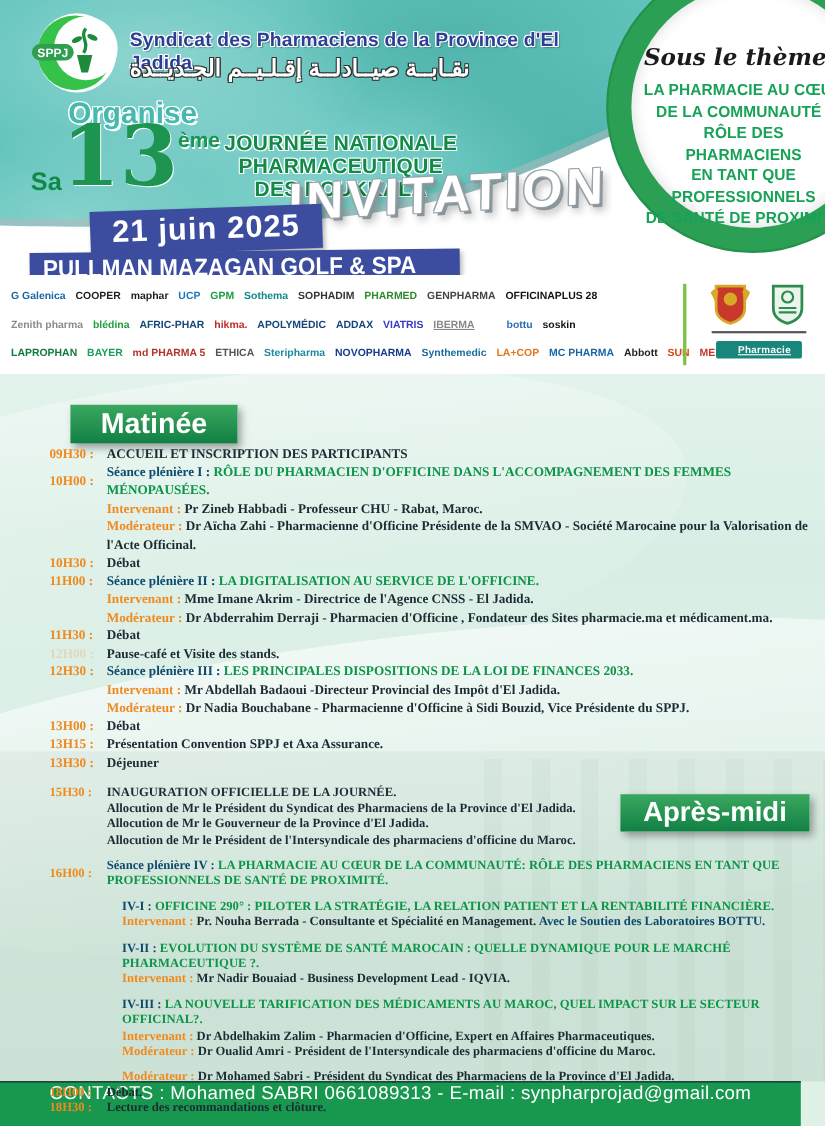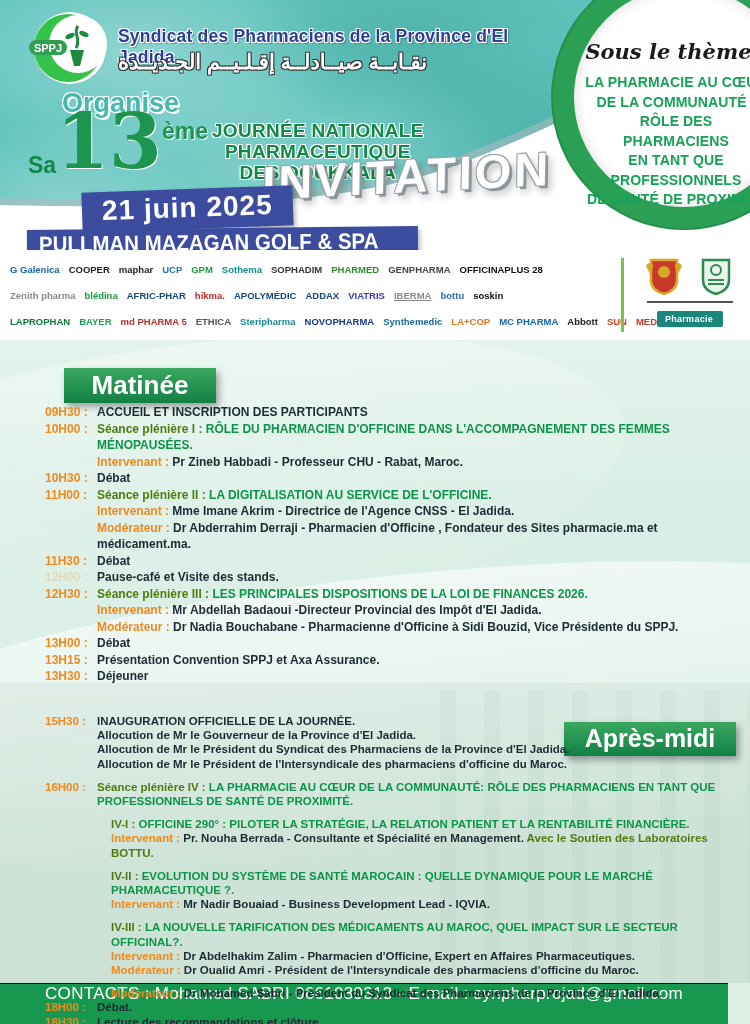--- a/index.html
+++ b/index.html
@@ -38,21 +38,21 @@
     position:absolute; left:62px; top:88px;
     font-size:27px; font-weight:bold; color:#45b9ae;
     text-shadow:-1px -1px 0 #fff, 1px -1px 0 #fff, -1px 1px 0 #fff, 2px 2px 0 #fff;
   }
   .edition { position:absolute; left:28px; top:104px; display:flex; align-items:flex-start; }
   .edition .sa { font-size:23px; font-weight:bold; color:#118a47; margin-top:48px; }
   .edition .num {
     font-family:"DejaVu Serif", serif; font-size:76px; font-weight:bold; color:#1d9450;
     line-height:76px; text-shadow:1px 1px 0 #fff;
   }
-  .edition .sup { font-size:23px; font-weight:bold; color:#1d9450; margin-top:14px; margin-right:4px;
+  .edition .sup { font-size:19px; font-weight:bold; color:#1d9450; margin-top:14px; margin-right:4px;
     text-shadow:1px 1px 0 #fff;}
   .event-lines { text-align:center; margin-top:16px; }
   .event-lines div {
     font-size:19px; font-weight:bold; color:#118a47; line-height:21px; letter-spacing:.3px;
     text-shadow:-1px -1px 0 #fff, 1px -1px 0 #fff, -1px 1px 0 #fff, 1px 1px 0 #fff;
   }
   .invitation {
     position:absolute; left:262px; top:148px; width:300px;
     font-size:47px; font-weight:900; color:#fff; letter-spacing:3px;
     transform:rotate(-3deg) skewX(-4deg);
@@ -91,21 +91,21 @@
   .logo-strip { position:absolute; left:0; top:250px; width:750px; height:90px; background:#fff; }
   .logo-rows { position:absolute; left:10px; top:6px; width:600px; }
   .logo-row { display:flex; align-items:center; justify-content:flex-start; gap:9px; height:26px; flex-wrap:nowrap; }
   .logo-item { font-size:9.5px; font-weight:bold; white-space:nowrap; letter-spacing:0; }
   .logo-divider { position:absolute; left:621px; top:8px; width:3px; height:74px; background:#7cc244; }
   .logo-right { position:absolute; left:636px; top:6px; width:108px; text-align:center; }
   .emblems { display:flex; justify-content:center; gap:10px; }
   .emblem-line { width:86px; height:2px; background:#555; margin:5px auto 5px auto; }
   .pharma-badge {
     display:inline-block; background:#18867a; color:#fff; font-size:9px; font-weight:bold;
-    padding:3px 10px 3px 8px; border-radius:2px; letter-spacing:.3px;
+    padding:3px 10px 3px 20px; border-radius:2px; letter-spacing:.3px;text-decoration:underline;
   }
 
   
   .body-bg {
     position:absolute; left:0; top:340px; width:750px; height:643px;
     background:linear-gradient(180deg,#e3f3ec 0%, #d8eee4 25%, #dbefe6 50%, #d3e8dc 75%, #cfe4d8 100%);
   }
   .body-lower {
     position:absolute; left:0; top:683px; width:750px; height:300px;
     background:linear-gradient(180deg, rgba(160,185,170,.14), rgba(160,185,170,.05));
@@ -129,32 +129,32 @@
     position:absolute; color:#fff; font-weight:bold; text-align:center;
     background:linear-gradient(180deg,#3aa85f,#128044);
     box-shadow:3px 4px 7px rgba(0,0,0,.35);
   }
   .badge-matinee { left:64px; top:368px; width:152px; height:35px; font-size:26px; line-height:34px; }
   .badge-apres  { left:564px; top:722px; width:172px; height:34px; font-size:25px; line-height:33px; }
 
   .sched { position:absolute; left:45px; z-index:3; }
   .sched-matinee { top:404px; width:690px; }
   .sched-apres  { top:714px; width:680px; }
-  .sched-line { display:flex; align-items:flex-start; }
+  .sched-line { display:flex; align-items:center;font-family:Liberation Serif, serif; }
   .sched-matinee .sched-line { font-size:12px; line-height:16.5px; }
   .sched-apres  .sched-line { font-size:11.5px; line-height:14.2px; }
   .sched-line.gap { margin-top:9px; }
   .sched-line .time { flex:0 0 52px; font-weight:bold; color:#ee8a1f; white-space:nowrap; }
   .sched-line .time.ghost { color:rgba(238,138,31,.22); }
   .sched-line.ind1 { padding-left:52px; }
   .sched-line.ind2 { padding-left:66px; }
   .content { flex:1; }
   .content span { font-weight:bold; }
   .s-dark { color:#1c2b33; }
-  .s-red { color:#4d7c0f; }
+  .s-red { color:#0c4a6e; }
   .s-green { color:#0c9448; }
   .s-orange { color:#ee8a1f; }
 
   
   .footer {
     position:absolute; left:0; top:983px; width:728px; height:41px;
     background:#18984f; border-top:1px solid #0f172a;
     display:flex; justify-content:center;
   }
   .footer span { color:#fff; font-size:17px; letter-spacing:.3px; }
@@ -236,21 +236,21 @@
         </div>
         <div class="logo-row">
           <span class="logo-item" style="color: rgb(138, 138, 138);">Zenith pharma</span>
           <span class="logo-item" style="color: rgb(26, 158, 63);">blédina</span>
           <span class="logo-item" style="color: rgb(22, 70, 122);">AFRIC-PHAR</span>
           <span class="logo-item" style="color: rgb(192, 42, 42);">hikma.</span>
           <span class="logo-item" style="color: rgb(22, 70, 122); text-align: right;">APOLYMÉDIC</span>
           <span class="logo-item" style="color: rgb(22, 70, 122);">ADDAX</span>
           <span class="logo-item" style="color: rgb(58, 58, 191);">VIATRIS</span>
           <span class="logo-item" style="color: rgb(136, 136, 136); text-decoration: underline;">IBERMA</span>
-          <span class="logo-item" style="color: rgb(42, 111, 181);">bottu</span>
+          <span class="logo-item" style="color: rgb(42, 111, 181); margin-left: 20px;">bottu</span>
           <span class="logo-item" style="color: rgb(17, 17, 17);">soskin</span>
         </div>
         <div class="logo-row">
           <span class="logo-item" style="color: rgb(14, 122, 58);">LAPROPHAN</span>
           <span class="logo-item" style="color: rgb(24, 160, 90);">BAYER</span>
           <span class="logo-item" style="color: rgb(179, 51, 42);">md PHARMA 5</span>
           <span class="logo-item" style="color: rgb(85, 85, 85);">ETHICA</span>
           <span class="logo-item" style="color: rgb(26, 138, 160);">Steripharma</span>
           <span class="logo-item" style="color: rgb(20, 58, 138);">NOVOPHARMA</span>
           <span class="logo-item" style="color: rgb(26, 106, 154);">Synthemedic</span>
@@ -294,20 +294,23 @@
         <span class="time">09H30 :</span>
         <span class="content"><span class="s-dark">ACCUEIL ET INSCRIPTION DES PARTICIPANTS</span></span>
       </div>
       <div class="sched-line ind0">
         <span class="time">10H00 :</span>
         <span class="content"><span class="s-red">Séance plénière I : </span><span class="s-green">RÔLE DU PHARMACIEN D'OFFICINE DANS L'ACCOMPAGNEMENT DES FEMMES MÉNOPAUSÉES.</span></span>
       </div>
       <div class="sched-line ind1">
         <span class="content"><span class="s-orange">Intervenant : </span><span class="s-dark">Pr Zineb Habbadi - Professeur CHU - Rabat, Maroc.</span></span>
       </div>
+      <div class="sched-line ind1">
+        <span class="content"><span class="s-orange">Modérateur : </span><span class="s-dark">Dr Aïcha Zahi - Pharmacienne d'Officine Présidente de la SMVAO - Société Marocaine pour la Valorisation de l'Acte Officinal.</span></span>
+      </div>
       <div class="sched-line ind0">
         <span class="time">10H30 :</span>
         <span class="content"><span class="s-dark">Débat</span></span>
       </div>
       <div class="sched-line ind0">
         <span class="time">11H00 :</span>
         <span class="content"><span class="s-red">Séance plénière II : </span><span class="s-green">LA DIGITALISATION AU SERVICE DE L'OFFICINE.</span></span>
       </div>
       <div class="sched-line ind1">
         <span class="content"><span class="s-orange">Intervenant : </span><span class="s-dark">Mme Imane Akrim - Directrice de l'Agence CNSS - El Jadida.</span></span>
@@ -318,21 +321,21 @@
       <div class="sched-line ind0">
         <span class="time">11H30 :</span>
         <span class="content"><span class="s-dark">Débat</span></span>
       </div>
       <div class="sched-line ind0">
         <span class="time ghost">12H00 :</span>
         <span class="content"><span class="s-dark">Pause-café et Visite des stands.</span></span>
       </div>
       <div class="sched-line ind0">
         <span class="time">12H30 :</span>
-        <span class="content"><span class="s-red">Séance plénière III : </span><span class="s-green">LES PRINCIPALES DISPOSITIONS DE LA LOI DE FINANCES 2026.</span></span>
+        <span class="content"><span class="s-red">Séance plénière III : </span><span class="s-green">LES PRINCIPALES DISPOSITIONS DE LA LOI DE FINANCES 2033.</span></span>
       </div>
       <div class="sched-line ind1">
         <span class="content"><span class="s-orange">Intervenant : </span><span class="s-dark">Mr Abdellah Badaoui -Directeur Provincial des Impôt d'El Jadida.</span></span>
       </div>
       <div class="sched-line ind1">
         <span class="content"><span class="s-orange">Modérateur : </span><span class="s-dark">Dr Nadia Bouchabane - Pharmacienne d'Officine à Sidi Bouzid, Vice Présidente du SPPJ.</span></span>
       </div>
       <div class="sched-line ind0">
         <span class="time">13H00 :</span>
         <span class="content"><span class="s-dark">Débat</span></span>
@@ -347,24 +350,24 @@
       </div>
     </div>
 
   <div class="section-badge badge-apres">Après-midi</div>
   <div class="sched sched-apres" id="apres-lines">
       <div class="sched-line ind0">
         <span class="time">15H30 :</span>
         <span class="content"><span class="s-dark">INAUGURATION OFFICIELLE DE LA JOURNÉE.</span></span>
       </div>
       <div class="sched-line ind1">
+        <span class="content"><span class="s-dark">Allocution de Mr le Président du Syndicat des Pharmaciens de la Province d'El Jadida.</span></span>
+      </div>
+      <div class="sched-line ind1">
         <span class="content"><span class="s-dark">Allocution de Mr le Gouverneur de la Province d'El Jadida.</span></span>
-      </div>
-      <div class="sched-line ind1">
-        <span class="content"><span class="s-dark">Allocution de Mr le Président du Syndicat des Pharmaciens de la Province d'El Jadida.</span></span>
       </div>
       <div class="sched-line ind1">
         <span class="content"><span class="s-dark">Allocution de Mr le Président de l'Intersyndicale des pharmaciens d'officine du Maroc.</span></span>
       </div>
       <div class="sched-line ind0 gap">
         <span class="time">16H00 :</span>
         <span class="content"><span class="s-red">Séance plénière IV : </span><span class="s-green">LA PHARMACIE AU CŒUR DE LA COMMUNAUTÉ: RÔLE DES PHARMACIENS EN TANT QUE PROFESSIONNELS DE SANTÉ DE PROXIMITÉ.</span></span>
       </div>
       <div class="sched-line ind2 gap">
         <span class="content"><span class="s-red">IV-I : </span><span class="s-green">OFFICINE 290° : PILOTER LA STRATÉGIE, LA RELATION PATIENT ET LA RENTABILITÉ FINANCIÈRE.</span></span>

